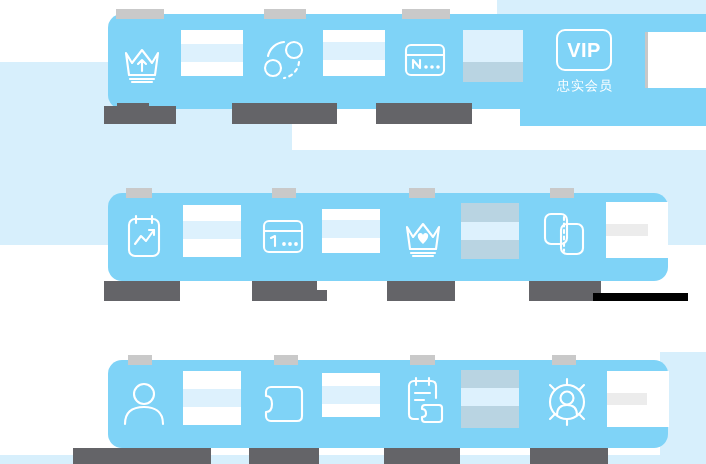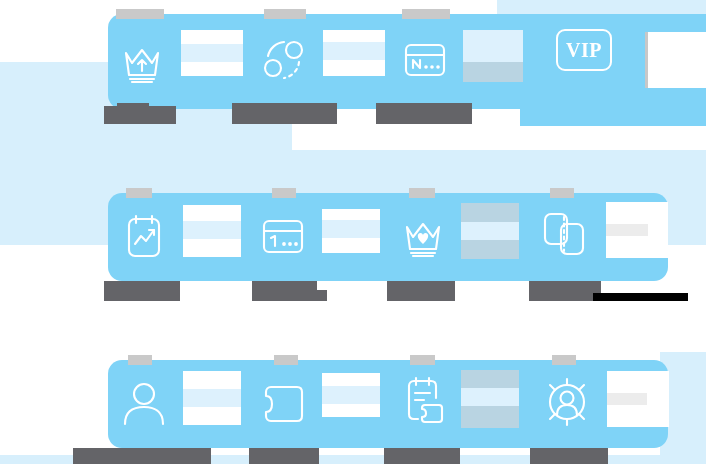--- a/index.html
+++ b/index.html
@@ -91,21 +91,21 @@
     display: flex;
     align-items: center;
     justify-content: center;
   }
   #vip-text {
     color: #ffffff;
     font-size: 20px;
     font-weight: bold;
     letter-spacing: 0.5px;
     line-height: 1;
-    font-family: Liberation Serif, serif;
+    font-family: Liberation Sans, sans-serif;
   }
   #vip-caption {
     position: absolute;
     left: 543px;
     top: 77px;
     width: 84px;
     text-align: center;
     color: #ffffff;
     font-size: 13px;
     letter-spacing: 1px;
@@ -192,20 +192,21 @@
       <circle class="fillw" cx="39" cy="33" r="1.8"></circle>
     </svg>
   </div>
 
   <div class="plate plate-pale" style="left:463px; top:30px; width:60px; height:46px;"></div>
   <div class="plate plate-gray" style="left:463px; top:62px; width:60px; height:20px;"></div>
 
   <div id="vip-badge">
     <span id="vip-text">VIP</span>
   </div>
+  <div id="vip-caption">忠实会员</div>
 
   <div id="right-card-shadow"></div>
   <div id="right-card"></div>
 
   <div class="label-block" style="left:104px; top:106px; width:72px; height:18px;"></div>
   <div class="label-block" style="left:117px; top:103px; width:32px; height:6px;"></div>
   <div class="label-block" style="left:232px; top:103px; width:105px; height:21px;"></div>
   <div class="label-block" style="left:376px; top:103px; width:96px; height:21px;"></div>
 
   <div class="row" id="row2"></div>

